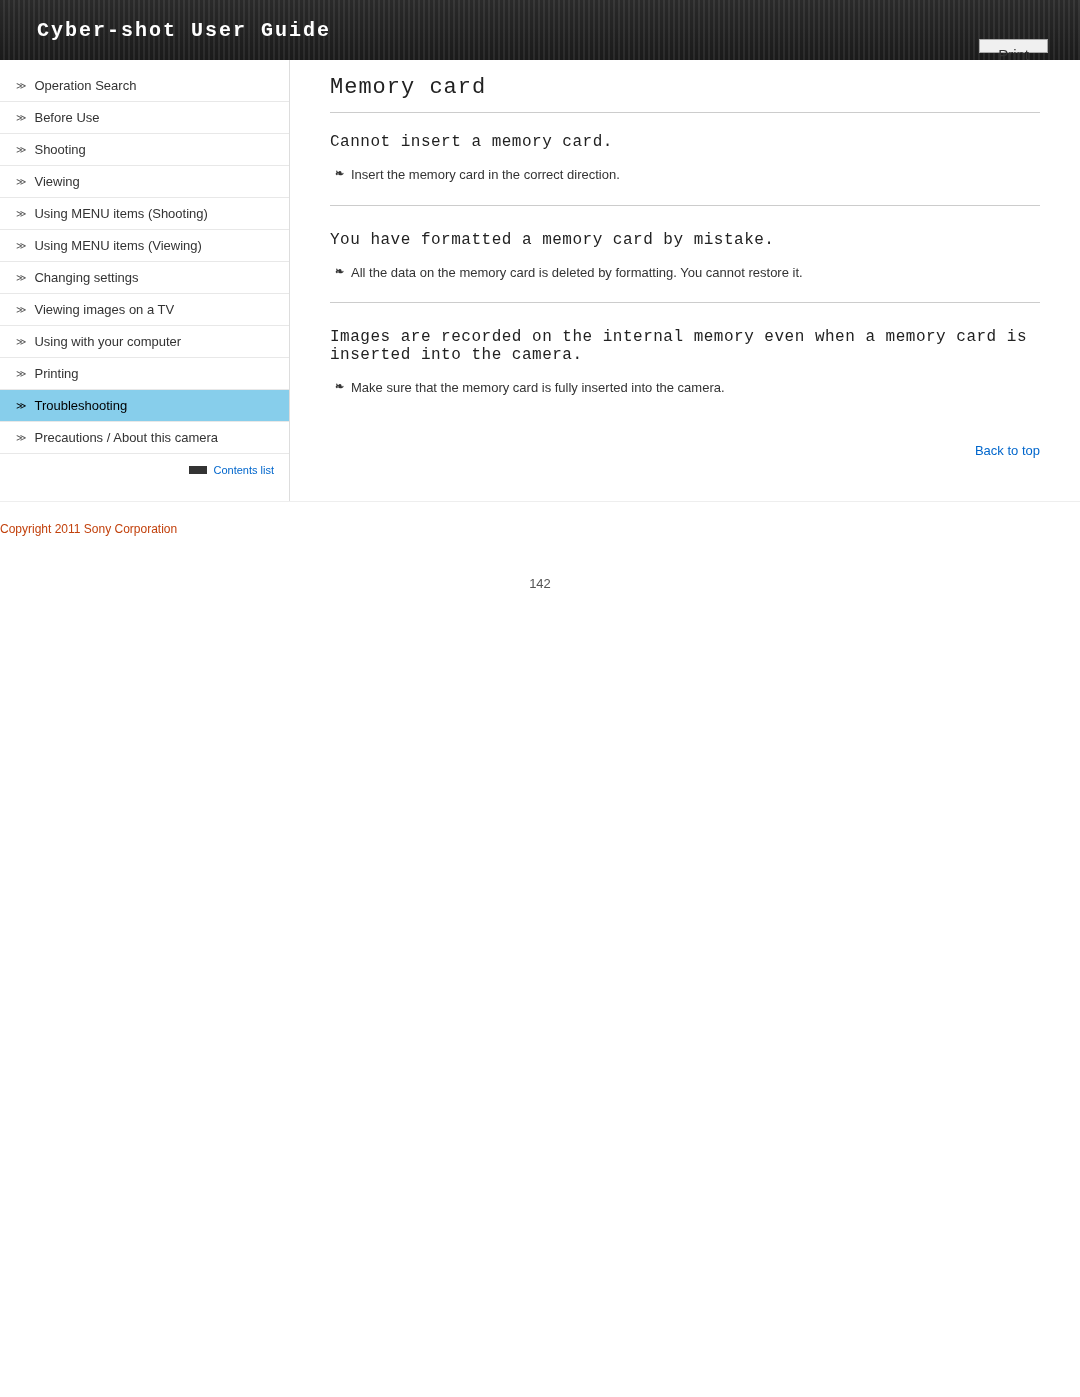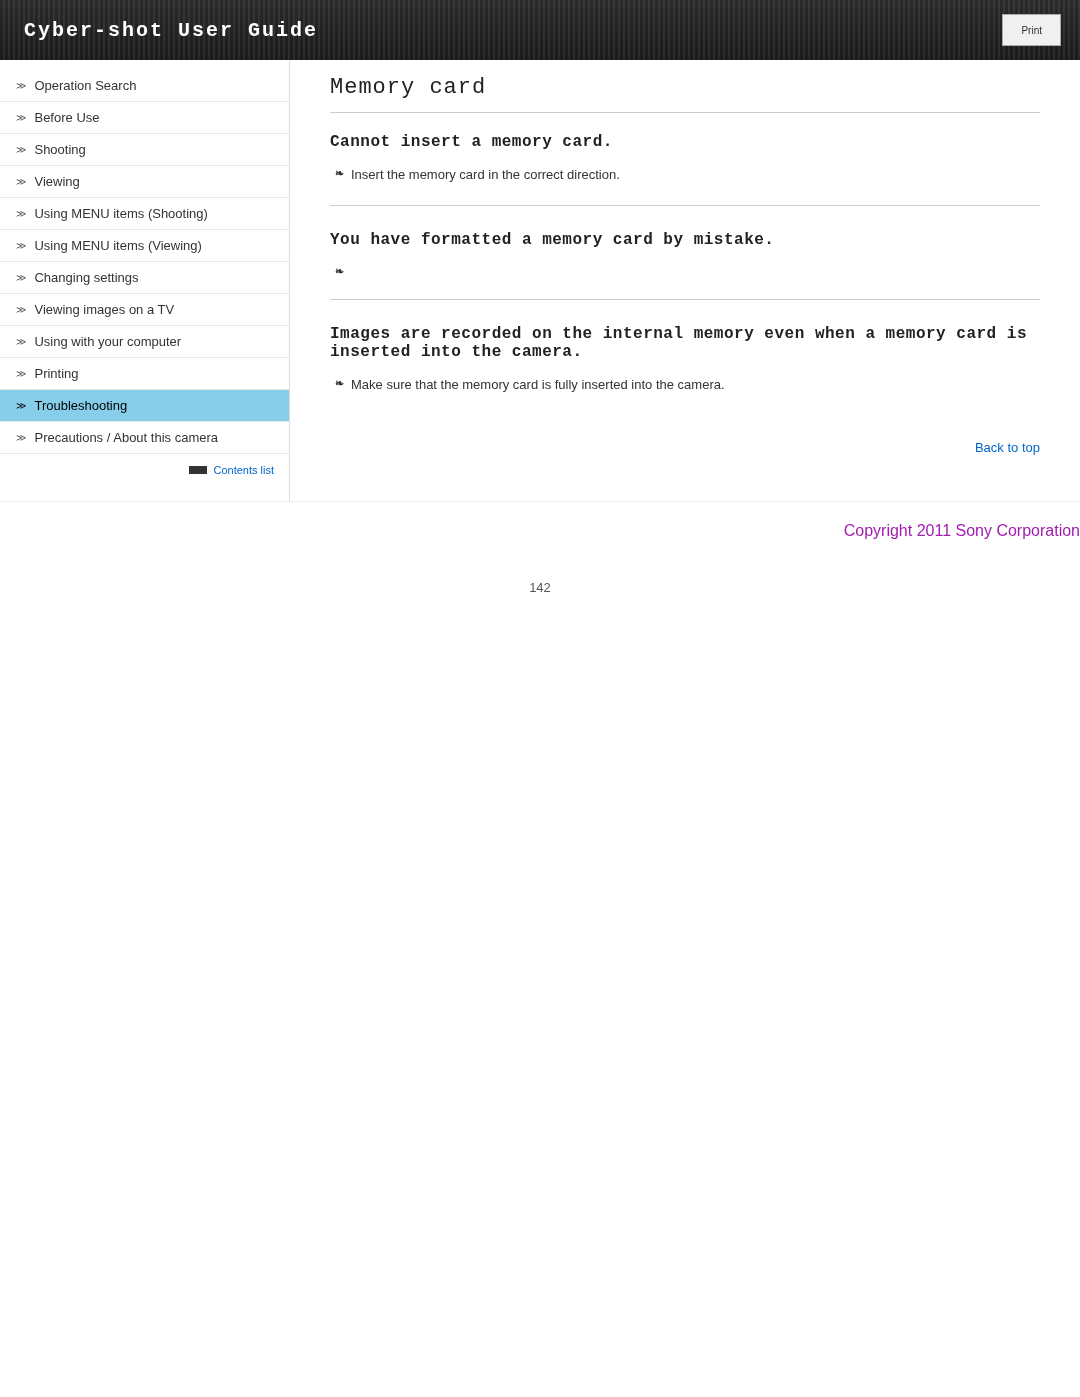--- a/index.html
+++ b/index.html
@@ -8,21 +8,21 @@
       font-size: 14px;
       background: #fff;
       color: #333;
       width: 1080px;
       min-height: 1397px;
     }
 
     
     .header {
       background: linear-gradient(to bottom, #2a2a2a, #1a1a1a);
-      padding: 4px;
+      padding: 17px;
       display: flex;
       align-items: stretch;
       justify-content: space-between;
       height: 60px;
       position: relative;
       overflow: hidden;
     }
     .header-stripes {
       position: absolute;
       top: 0; left: 0; right: 0; bottom: 0;
@@ -40,25 +40,25 @@
       font-size: 20px;
       font-weight: bold;
       letter-spacing: 2px;
       padding: 0 20px;
       display: flex;
       align-items: center;
       z-index: 1;
       font-family: 'Courier New', monospace;
     }
     .print-btn {
-      margin: 10px 15px;
+      margin: 22px 15px;
       padding: 6px 18px;
       background: #f0f0f0;
       border: 1px solid #aaa;
-      font-size: 10px;
+      font-size: 15px;
       cursor: pointer;
       z-index: 1;
       color: #333;
     }
 
     
     .main-layout {
       display: flex;
       align-items: flex-start;
     }
@@ -151,21 +151,21 @@
 
     
     .issue-section {
       margin-bottom: 25px;
       padding-bottom: 20px;
       border-bottom: 1px solid #ccc;
     }
     .issue-title {
       font-size: 16px;
       font-family: 'Courier New', monospace;
-      font-weight: bold;
+      font-weight: normal;
       letter-spacing: 0.5px;
       margin-bottom: 14px;
       color: #222;
     }
     .issue-detail {
       display: flex;
       align-items: flex-start;
       font-size: 13px;
       color: #333;
       line-height: 1.5;
@@ -193,24 +193,24 @@
       cursor: pointer;
       margin-top: 15px;
     }
     .back-to-top a {
       color: #0066cc;
       text-decoration: none;
     }
 
     
     .footer {
-      text-align: right;
+      text-align: left;
       padding: 20px 0 30px 0;
-      font-size: 16px;
-      color: #a21caf;
+      font-size: 12px;
+      color: #c2410c;
       border-top: 1px solid #eee;
     }
 
     .page-number {
       text-align: center;
       padding: 10px 13px;
       font-size: 13px;
       color: #555;
     }
   </style>
@@ -295,20 +295,21 @@
           <div class="issue-title">Cannot insert a memory card.</div>
           <div class="issue-detail">
             <span class="issue-icon">❧</span>
             <span>Insert the memory card in the correct direction.</span>
           </div>
         </div>
         <div class="issue-section">
           <div class="issue-title">You have formatted a memory card by mistake.</div>
           <div class="issue-detail">
             <span class="issue-icon">❧</span>
+            <span>All the data on the memory card is deleted by formatting. You cannot restore it.</span>
           </div>
         </div>
         <div class="issue-section-last">
           <div class="issue-title">Images are recorded on the internal memory even when a memory card is inserted into the camera.</div>
           <div class="issue-detail">
             <span class="issue-icon">❧</span>
             <span>Make sure that the memory card is fully inserted into the camera.</span>
           </div>
         </div>
       </div>

